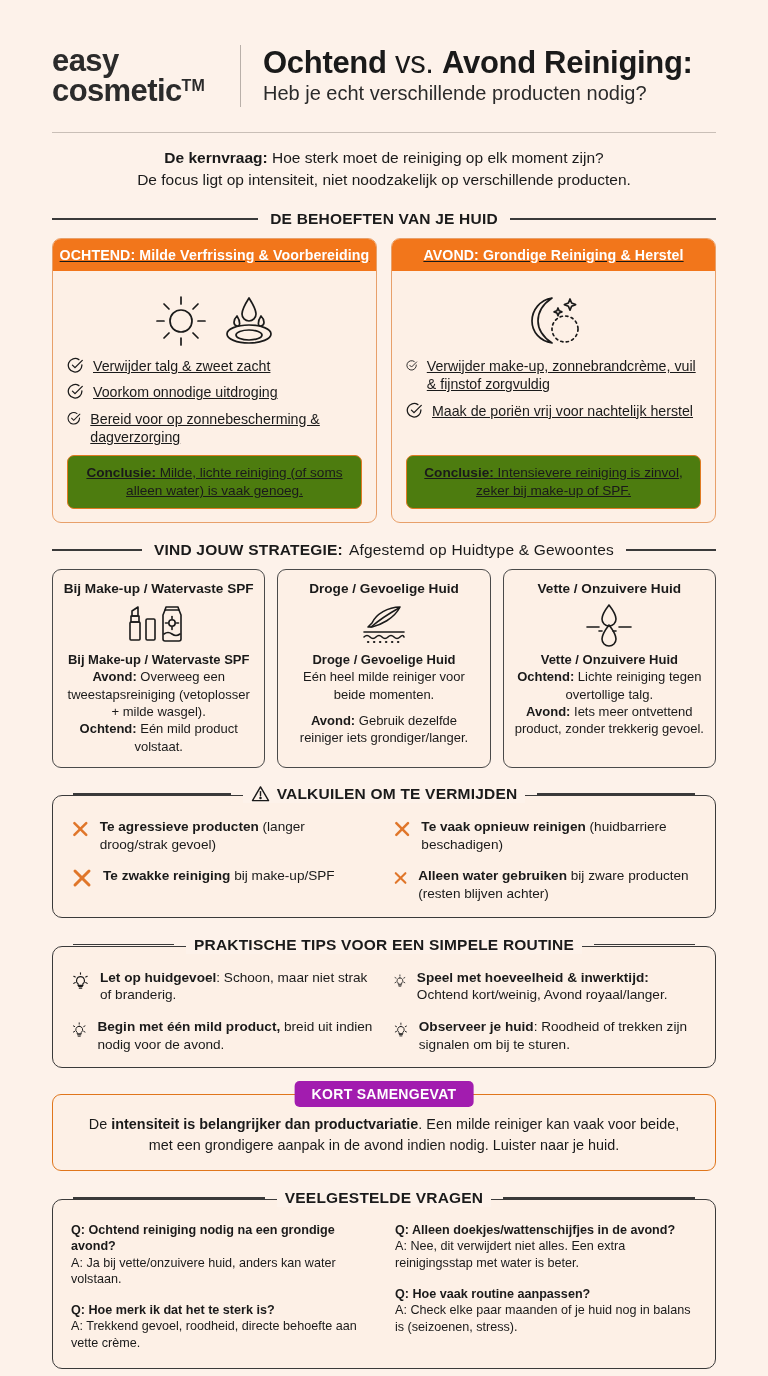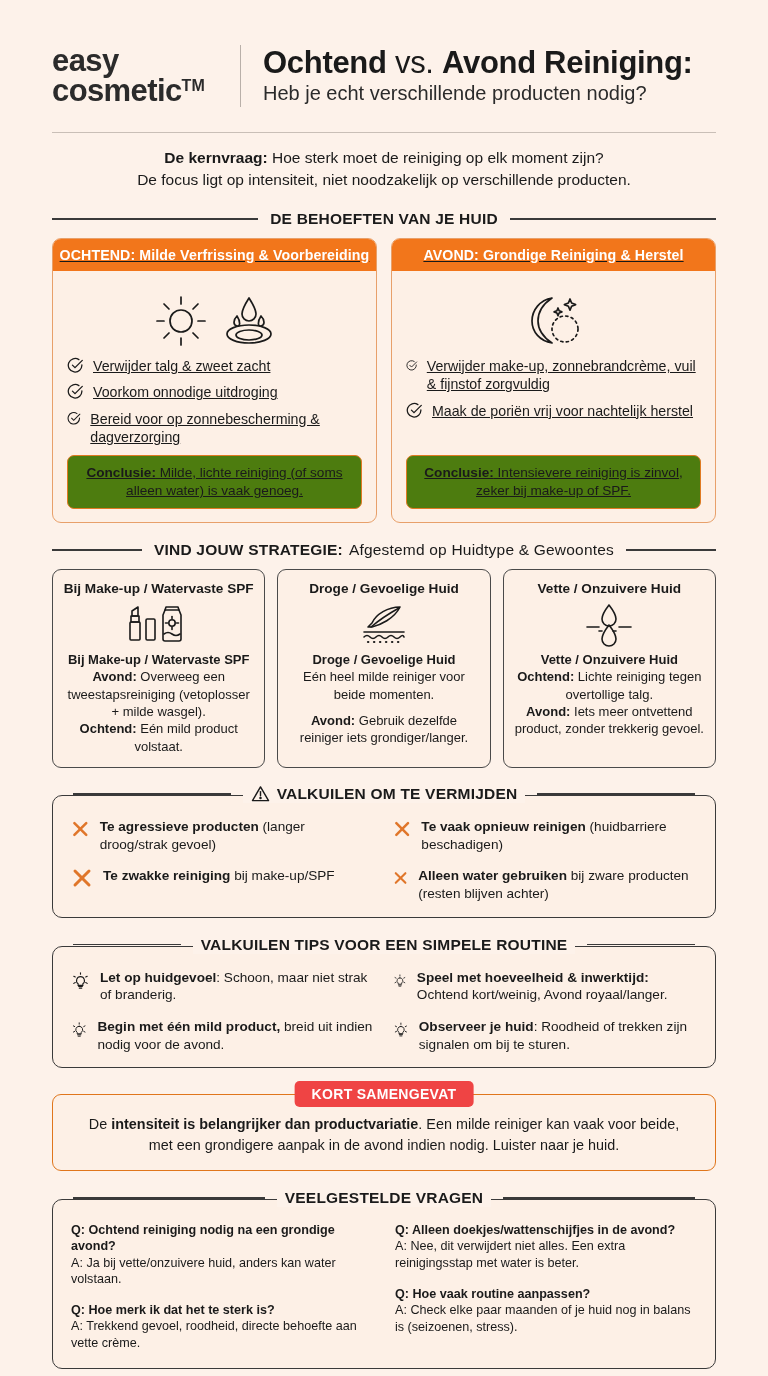--- a/index.html
+++ b/index.html
@@ -105,21 +105,21 @@
   
   .summary-wrap { position: relative; margin-top: 26px; }
   .summary-box {
     border: 1.5px solid #e0761c; border-radius: 9px; background: #fdf0e6;
     padding: 19px 22px 15px 22px; text-align: center;
     font-size: 14.4px; line-height: 1.42;
   }
   .summary-box b { font-weight: 700; }
   .summary-badge {
     position: absolute; top: -13px; left: 50%; transform: translateX(-50%);
-    background: #ef4444; color: #fff; font-size: 14px; font-weight: 700;
+    background: #a21caf; color: #fff; font-size: 14px; font-weight: 700;
     border-radius: 5px; padding: 5px 17px; letter-spacing: 0.3px; white-space: nowrap;
   }
 
   
   .faq-body { padding: 22px 18px 16px 18px; display: flex; gap: 22px; }
   .faq-col { flex: 1; }
   .faq-item { margin-bottom: 14px; }
   .faq-item:last-child { margin-bottom: 0; }
   .faq-q { font-size: 12.6px; font-weight: 700; line-height: 1.3; }
   .faq-a { font-size: 12.6px; font-weight: 400; line-height: 1.32; }
@@ -377,21 +377,21 @@
             </svg>
           <div class="tx"><b>Alleen water gebruiken</b><span> bij zware producten (resten blijven achter)</span></div>
         </div>
       </div>
     </div>
   </div>
 
   <div class="panel" style="margin-top:28px;">
     <div class="panel-head">
       <div class="line"></div>
-      <div class="txt">VALKUILEN TIPS VOOR EEN SIMPELE ROUTINE</div>
+      <div class="txt">PRAKTISCHE TIPS VOOR EEN SIMPELE ROUTINE</div>
       <div class="line"></div>
     </div>
     <div class="panel-body">
       <div class="panel-col">
         <div class="row2">
           <svg width="24" height="24" viewBox="0 0 24 24" fill="none" stroke="#1a1a1a" stroke-width="1.4" stroke-linecap="round">
               <path d="M12 6.5 a5 5 0 0 0 -3 9 v2 h6 v-2 a5 5 0 0 0 -3 -9 z"></path>
               <line x1="9.6" y1="19" x2="14.4" y2="19"></line>
               <line x1="10.4" y1="21" x2="13.6" y2="21"></line>
               <line x1="12" y1="1.5" x2="12" y2="3.5"></line>

